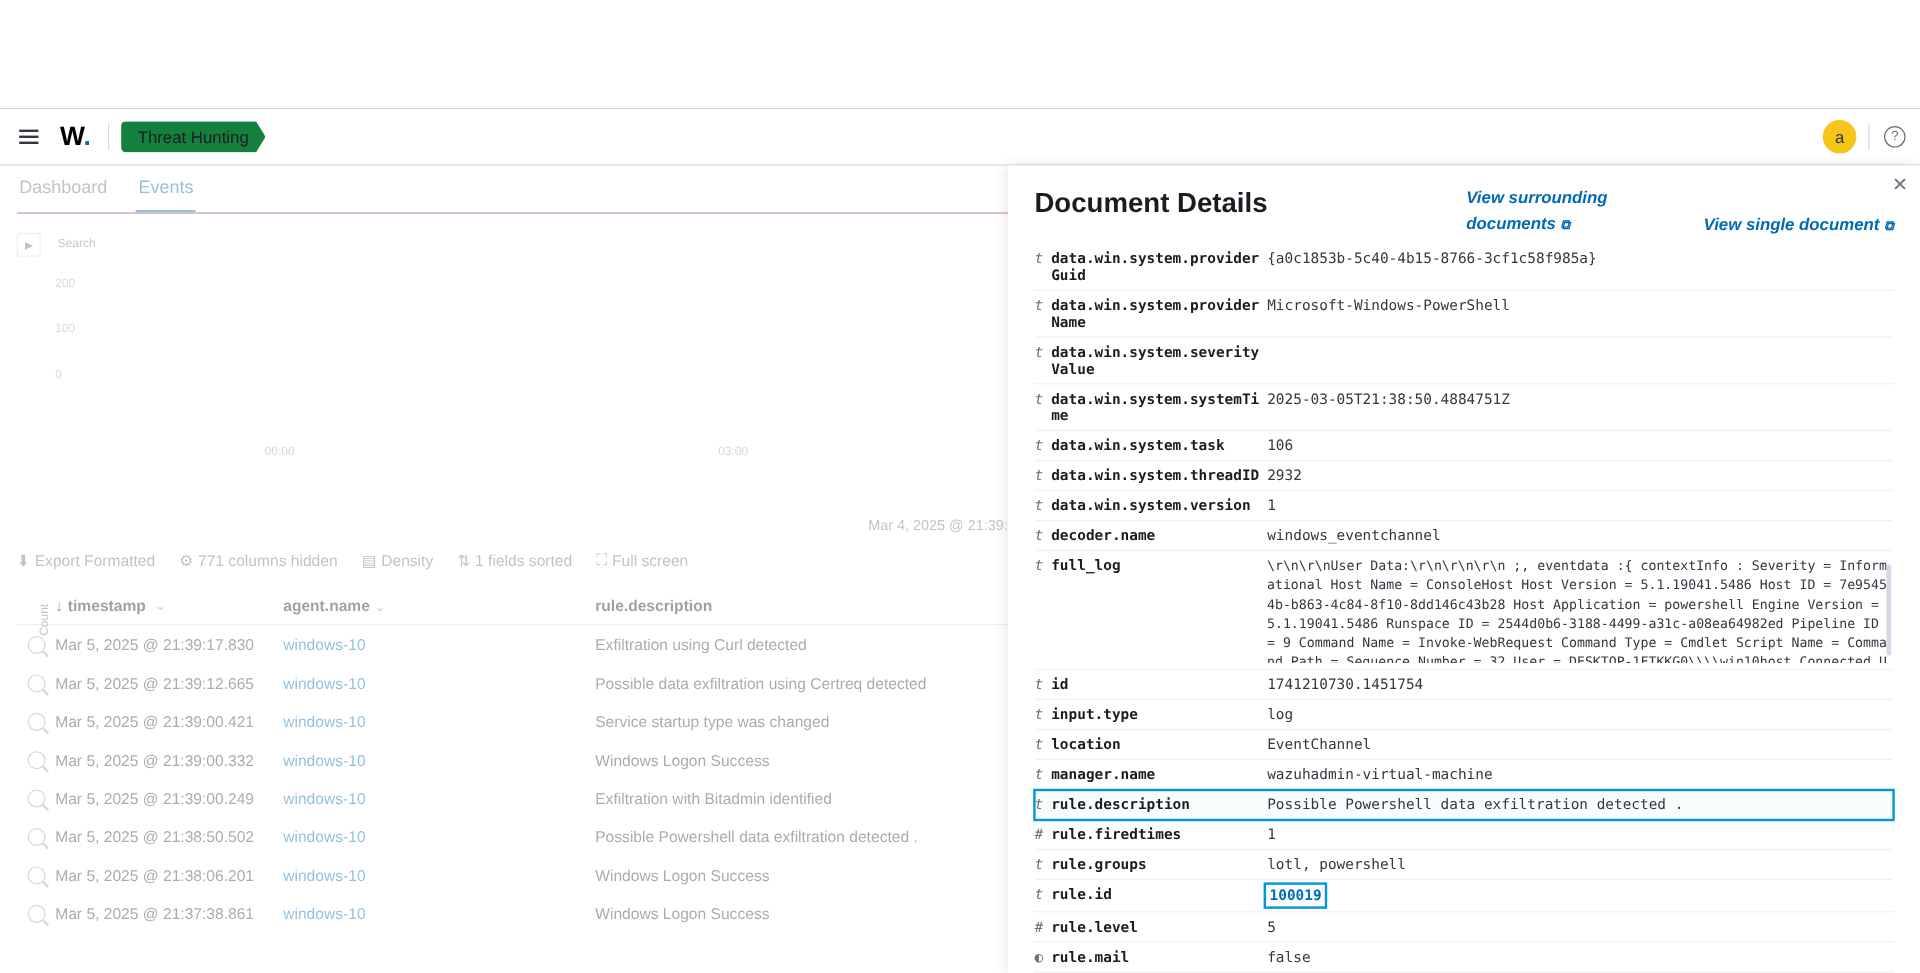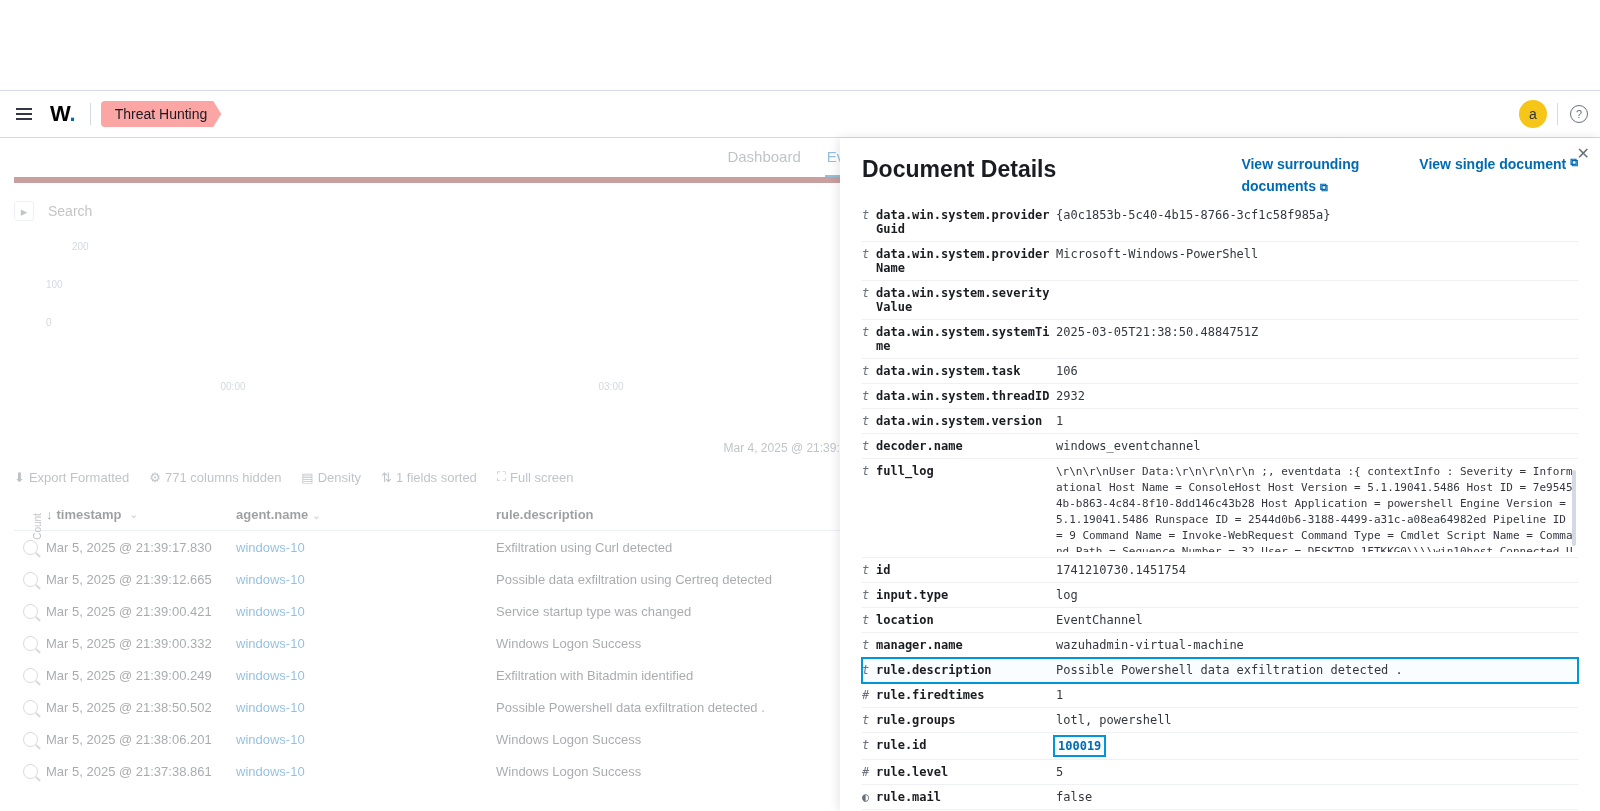--- a/index.html
+++ b/index.html
@@ -7,45 +7,45 @@
 
 .topbar { position: absolute; top: 90px; left: 0; right: 0; height: 48px; border-top: 1px solid #d3dae6; border-bottom: 1px solid #d3dae6; display: flex; align-items: center; padding: 0 12px; background: #fff; z-index: 10; }
 .menu-btn { width: 24px; height: 24px; display: flex; align-items: center; justify-content: center; cursor: pointer; }
 .menu-btn span { display: block; width: 16px; height: 2px; background: #343741; position: relative; }
 .menu-btn span::before, .menu-btn span::after { content: ""; position: absolute; width: 16px; height: 2px; background: #343741; left: 0; }
 .menu-btn span::before { top: -5px; }
 .menu-btn span::after { top: 5px; }
 .logo { font-size: 22px; font-weight: 800; color: #000; margin: 0 10px 0 14px; }
 .logo .dot { color: #006bb4; }
 .divider-v { width: 1px; height: 22px; background: #d3dae6; margin: 0 4px; }
-.pill { background: #fca5a5; color: #1a1c21; font-size: 14px; padding: 5px 14px; border-radius: 4px; margin-left: 6px; position: relative; clip-path: polygon(0 0, calc(100% - 8px) 0, 100% 50%, calc(100% - 8px) 100%, 0 100%); }
+.pill { background: #15803d; color: #1a1c21; font-size: 14px; padding: 5px 14px; border-radius: 4px; margin-left: 6px; position: relative; clip-path: polygon(0 0, calc(100% - 8px) 0, 100% 50%, calc(100% - 8px) 100%, 0 100%); }
 .spacer { flex: 1; }
 .avatar { width: 28px; height: 28px; border-radius: 50%; background: #f5c518; display: flex; align-items: center; justify-content: center; font-size: 14px; color: #333; margin-right: 6px; }
 .help-icon { width: 18px; height: 18px; border: 1.5px solid #69707d; border-radius: 50%; display: flex; align-items: center; justify-content: center; font-size: 11px; color: #69707d; margin-left: 8px; }
 
 .main-bg { position: absolute; top: 138px; left: 0; right: 0; bottom: 0; padding: 0 14px; opacity: 0.42; pointer-events: none; }
 
-.tabs { display: flex; gap: 22px; border-bottom: 6px solid #7f1d1d; margin-bottom: 14px; justify-content: center; }
+.tabs { display: flex; gap: 22px; border-bottom: 1px solid #7f1d1d; margin-bottom: 14px; }
 .tab { padding: 10px 2px; font-size: 15px; color: #69707d; }
 .tab.active { color: #006bb4; border-bottom: 2px solid #006bb4; }
 
 .search-row { display: flex; align-items: center; gap: 8px; margin-bottom: 10px; }
 .search-prefix { width: 20px; height: 20px; display: flex; align-items: center; justify-content: center; color: #69707d; border: 1px solid #d3dae6; border-radius: 3px; padding: 2px; }
-.search-input { flex: 1; border: none; font-size: 14px; color: #1d4ed8; padding: 6px; }
+.search-input { flex: 1; border: none; font-size: 10px; color: #1d4ed8; padding: 6px; }
 
 .filter-row { display: flex; align-items: center; gap: 10px; margin-bottom: 18px; }
 .filter-chip { border: 1px solid #d3dae6; border-radius: 4px; padding: 4px 10px; font-size: 11px; color: #69707d; background: #f7f8fc; }
 .add-btn { width: 22px; height: 22px; border-radius: 50%; border: 1px solid #d3dae6; display: flex; align-items: center; justify-content: center; color: #006bb4; }
 .add-filter { color: #006bb4; font-size: 13px; }
 
 .chart-wrap { margin: 16px 0 6px 0; }
 .y-axis { position: absolute; left: 10px; top: 280px; transform: rotate(-90deg); font-size: 10px; color: #69707d; }
 .chart-area { margin-left: 30px; position: relative; height: 120px; }
 .y-tick { position: absolute; left: 2px; font-size: 10px; color: #98a2b3; }
-.y-200 { top: 0; margin-left: 26px; } .y-100 { top: 38px; } .y-0 { top: 76px; }
+.y-200 { top: 0; } .y-100 { top: 38px; } .y-0 { top: 76px; }
 .x-ticks { display: flex; justify-content: space-around; font-size: 10px; color: #98a2b3; margin-left: 30px; margin-top: 20px; padding-right: 30px; }
 .x-label { text-align: right; font-size: 10px; color: #98a2b3; margin-right: 20px; margin-top: 2px; }
 
 .big-number { text-align: right; font-size: 22px; font-weight: 700; color: #1a1c21; padding-right: 20px; }
 .time-label { text-align: center; font-size: 12px; color: #69707d; margin-top: 4px; }
 
 .toolbar { display: flex; gap: 20px; align-items: center; margin-top: 14px; font-size: 13px; color: #69707d; }
 .toolbar-item { display: flex; align-items: center; gap: 4px; }
 
 .events-table { margin-top: 14px; }
@@ -57,22 +57,22 @@
 .col-desc { flex: 1; }
 .linkish { color: #006bb4; }
 .chev { color: #98a2b3; font-size: 10px; margin-left: 4px; }
 .lens-ic { width: 15px; height: 15px; border: 1.5px solid #98a2b3; border-radius: 50%; position: relative; }
 .lens-ic::after { content: ""; position: absolute; width: 6px; height: 2px; background: #98a2b3; bottom: -2px; right: -4px; transform: rotate(45deg); }
 
 
 .flyout { position: absolute; top: 138px; right: 0; bottom: 0; width: 760px; background: #fff; box-shadow: -2px 0 10px rgba(0,0,0,0.1); z-index: 30; display: flex; flex-direction: column; }
 .fly-head { padding: 18px 22px 8px 22px; display: flex; align-items: flex-start; justify-content: space-between; }
 .fly-title { font-size: 23px; font-weight: 700; color: #1a1c21; }
-.fly-links { display: flex; gap: 60px; }
-.fly-link { color: #006bb4; font-size: 14px; font-weight: 600; display: flex; align-items: flex-start; gap: 4px; }
+.fly-links { display: flex; gap: 80px; font-style: italic; }
+.fly-link { color: #006bb4; font-size: 14px; font-weight: 600; display: flex; align-items: flex-end; gap: 4px; }
 .fly-link.split { flex-direction: column; align-items: flex-start; line-height: 1.25; }
 .close-x { position: absolute; top: 6px; right: 10px; font-size: 16px; color: #69707d; cursor: pointer; }
 
 .detail-body { flex: 1; overflow-y: auto; padding: 0 22px 10px 22px; }
 .d-row { display: flex; align-items: flex-start; border-bottom: 1px solid #eef0f4; padding: 5px 0; font-family: "SFMono-Regular", Consolas, Menlo, monospace; font-size: 12px; position: relative; }
 .d-type { width: 14px; color: #69707d; font-style: italic; flex-shrink: 0; }
 .d-key { width: 180px; color: #1a1c21; font-weight: 600; flex-shrink: 0; word-break: break-all; padding-right: 4px; }
 .d-val { flex: 1; color: #343741; word-break: break-all; }
 .d-val.link { color: #006bb4; font-weight: 600; }
 .hl-row { outline: 2px solid #0096d7; outline-offset: -1px; background: rgba(0,150,215,0.02); }

